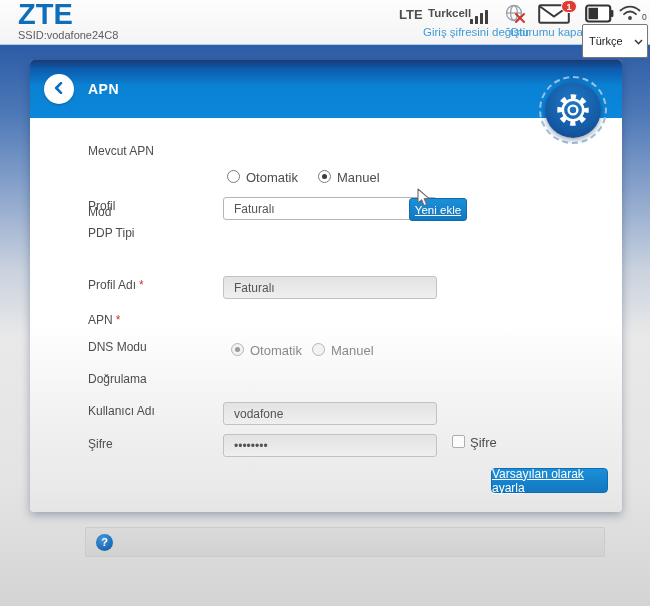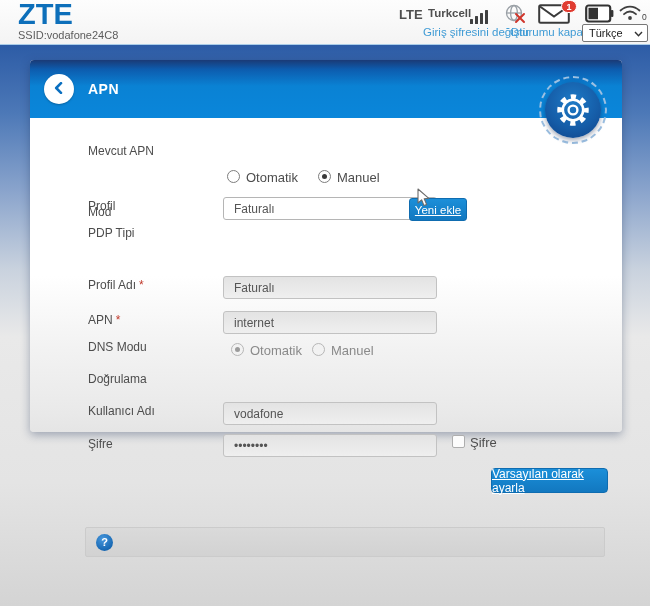--- a/index.html
+++ b/index.html
@@ -14,32 +14,32 @@
   .net-tech { position:absolute; left:399px; top:7px; font-size:13px; font-weight:bold; color:#4f4f4f; }
   .carrier  { position:absolute; left:428px; top:7px; font-size:11.5px; font-weight:bold; color:#4f4f4f; }
   .sigbars { position:absolute; left:470px; top:8px; width:20px; height:16px; display:flex; align-items:flex-end; gap:2px; }
   .sigbars i { display:block; width:3px; background:#3f3f3f; border-radius:0.5px; }
   .icon-abs { position:absolute; }
   .badge { position:absolute; left:561px; top:0px; min-width:16px; height:13px; padding:0 4px;
            background:#e03c31; border:1px solid #fff; border-radius:8px; color:#fff; font-size:9px;
            font-weight:bold; display:flex; align-items:center; justify-content:center; z-index:6; }
   .wifi-count { position:absolute; left:642px; top:12px; font-size:8.5px; color:#3f3f3f; }
   .toplink { position:absolute; top:26px; font-size:11.5px; color:#3f9bd5; text-decoration:none; cursor:pointer; }
-  .lang-select { position:absolute; left:582px; top:24px; width:66px; height:18px; background:#fff;
+  .lang-select { position:absolute; left:582px; top:24px; width:66px; height:34px; background:#fff;
                  border:1px solid #767676; border-radius:2px; font-size:11px; color:#1a1a1a;
                  display:flex; align-items:center; padding:0 4px 0 6px; cursor:default; }
   .lang-select .txt { flex:1; }
 
   
   .page-bg { position:absolute; left:0; top:45px; width:650px; height:561px;
              background:linear-gradient(180deg,#2d5ca6 0%, #4c78b7 12%, #8aa4cc 26%, #c9d2de 40%,
                          #e9e9e9 52%, #e4e4e4 78%, #d4d4d4 100%); }
 
   
-  .card { position:absolute; left:30px; top:60px; width:592px; height:372px; border-radius:4px;
+  .card { position:absolute; left:30px; top:60px; width:592px; height:452px; border-radius:4px;
           background:linear-gradient(180deg,#ffffff 0%, #ffffff 58%, #f2f2f2 78%, #e9e9e9 95%, #e5e5e5 100%);
           box-shadow:0 3px 10px rgba(20,40,80,.35); }
   .card-header { position:absolute; left:0; top:0; width:592px; height:58px; border-radius:4px 4px 0 0;
           background:linear-gradient(180deg,#1a3a76 0%, #0d5cae 16%, #0a82d4 45%, #0a86da 100%); }
   .back-btn { position:absolute; left:14px; top:14px; width:30px; height:30px; border-radius:50%;
           background:#fff; display:flex; align-items:center; justify-content:center; cursor:pointer;
           box-shadow:0 1px 2px rgba(0,0,0,.25); }
   .card-title { position:absolute; left:58px; top:21px; color:#fff; font-size:14px; font-weight:bold; letter-spacing:.5px; }
   .gear-outer { position:absolute; left:509px; top:16px; width:68px; height:68px; border-radius:50%;
           border:2px dashed #9cc0e2; display:flex; align-items:center; justify-content:center; z-index:3; }
@@ -198,21 +198,20 @@
     <div class="flabel" style="top:166px;">PDP Tipi</div>
 
     <div class="flabel" style="top:218px;">
       <span>Profil Adı</span><span class="req">*</span>
     </div>
     <input class="fld txtfld" style="top: 216px;" readonly="" value="Faturalı">
 
     <div class="flabel" style="top:253px;">
       <span>APN</span><span class="req">*</span>
     </div>
-    <input class="fld txtfld" style="top: 251px;" readonly="" value="internet">
 
     <div class="flabel" style="top:280px;">DNS Modu</div>
     <span class="radio disabled checked" style="left:201px; top:283px;"></span>
     <span class="radio-label dim" style="left:220px; top:283px;">Otomatik</span>
     <span class="radio disabled" style="left:282px; top:283px;"></span>
     <span class="radio-label dim" style="left:301px; top:283px;">Manuel</span>
 
     <div class="flabel" style="top:312px;">Doğrulama</div>
 
     <div class="flabel" style="top:344px;">Kullanıcı Adı</div>

